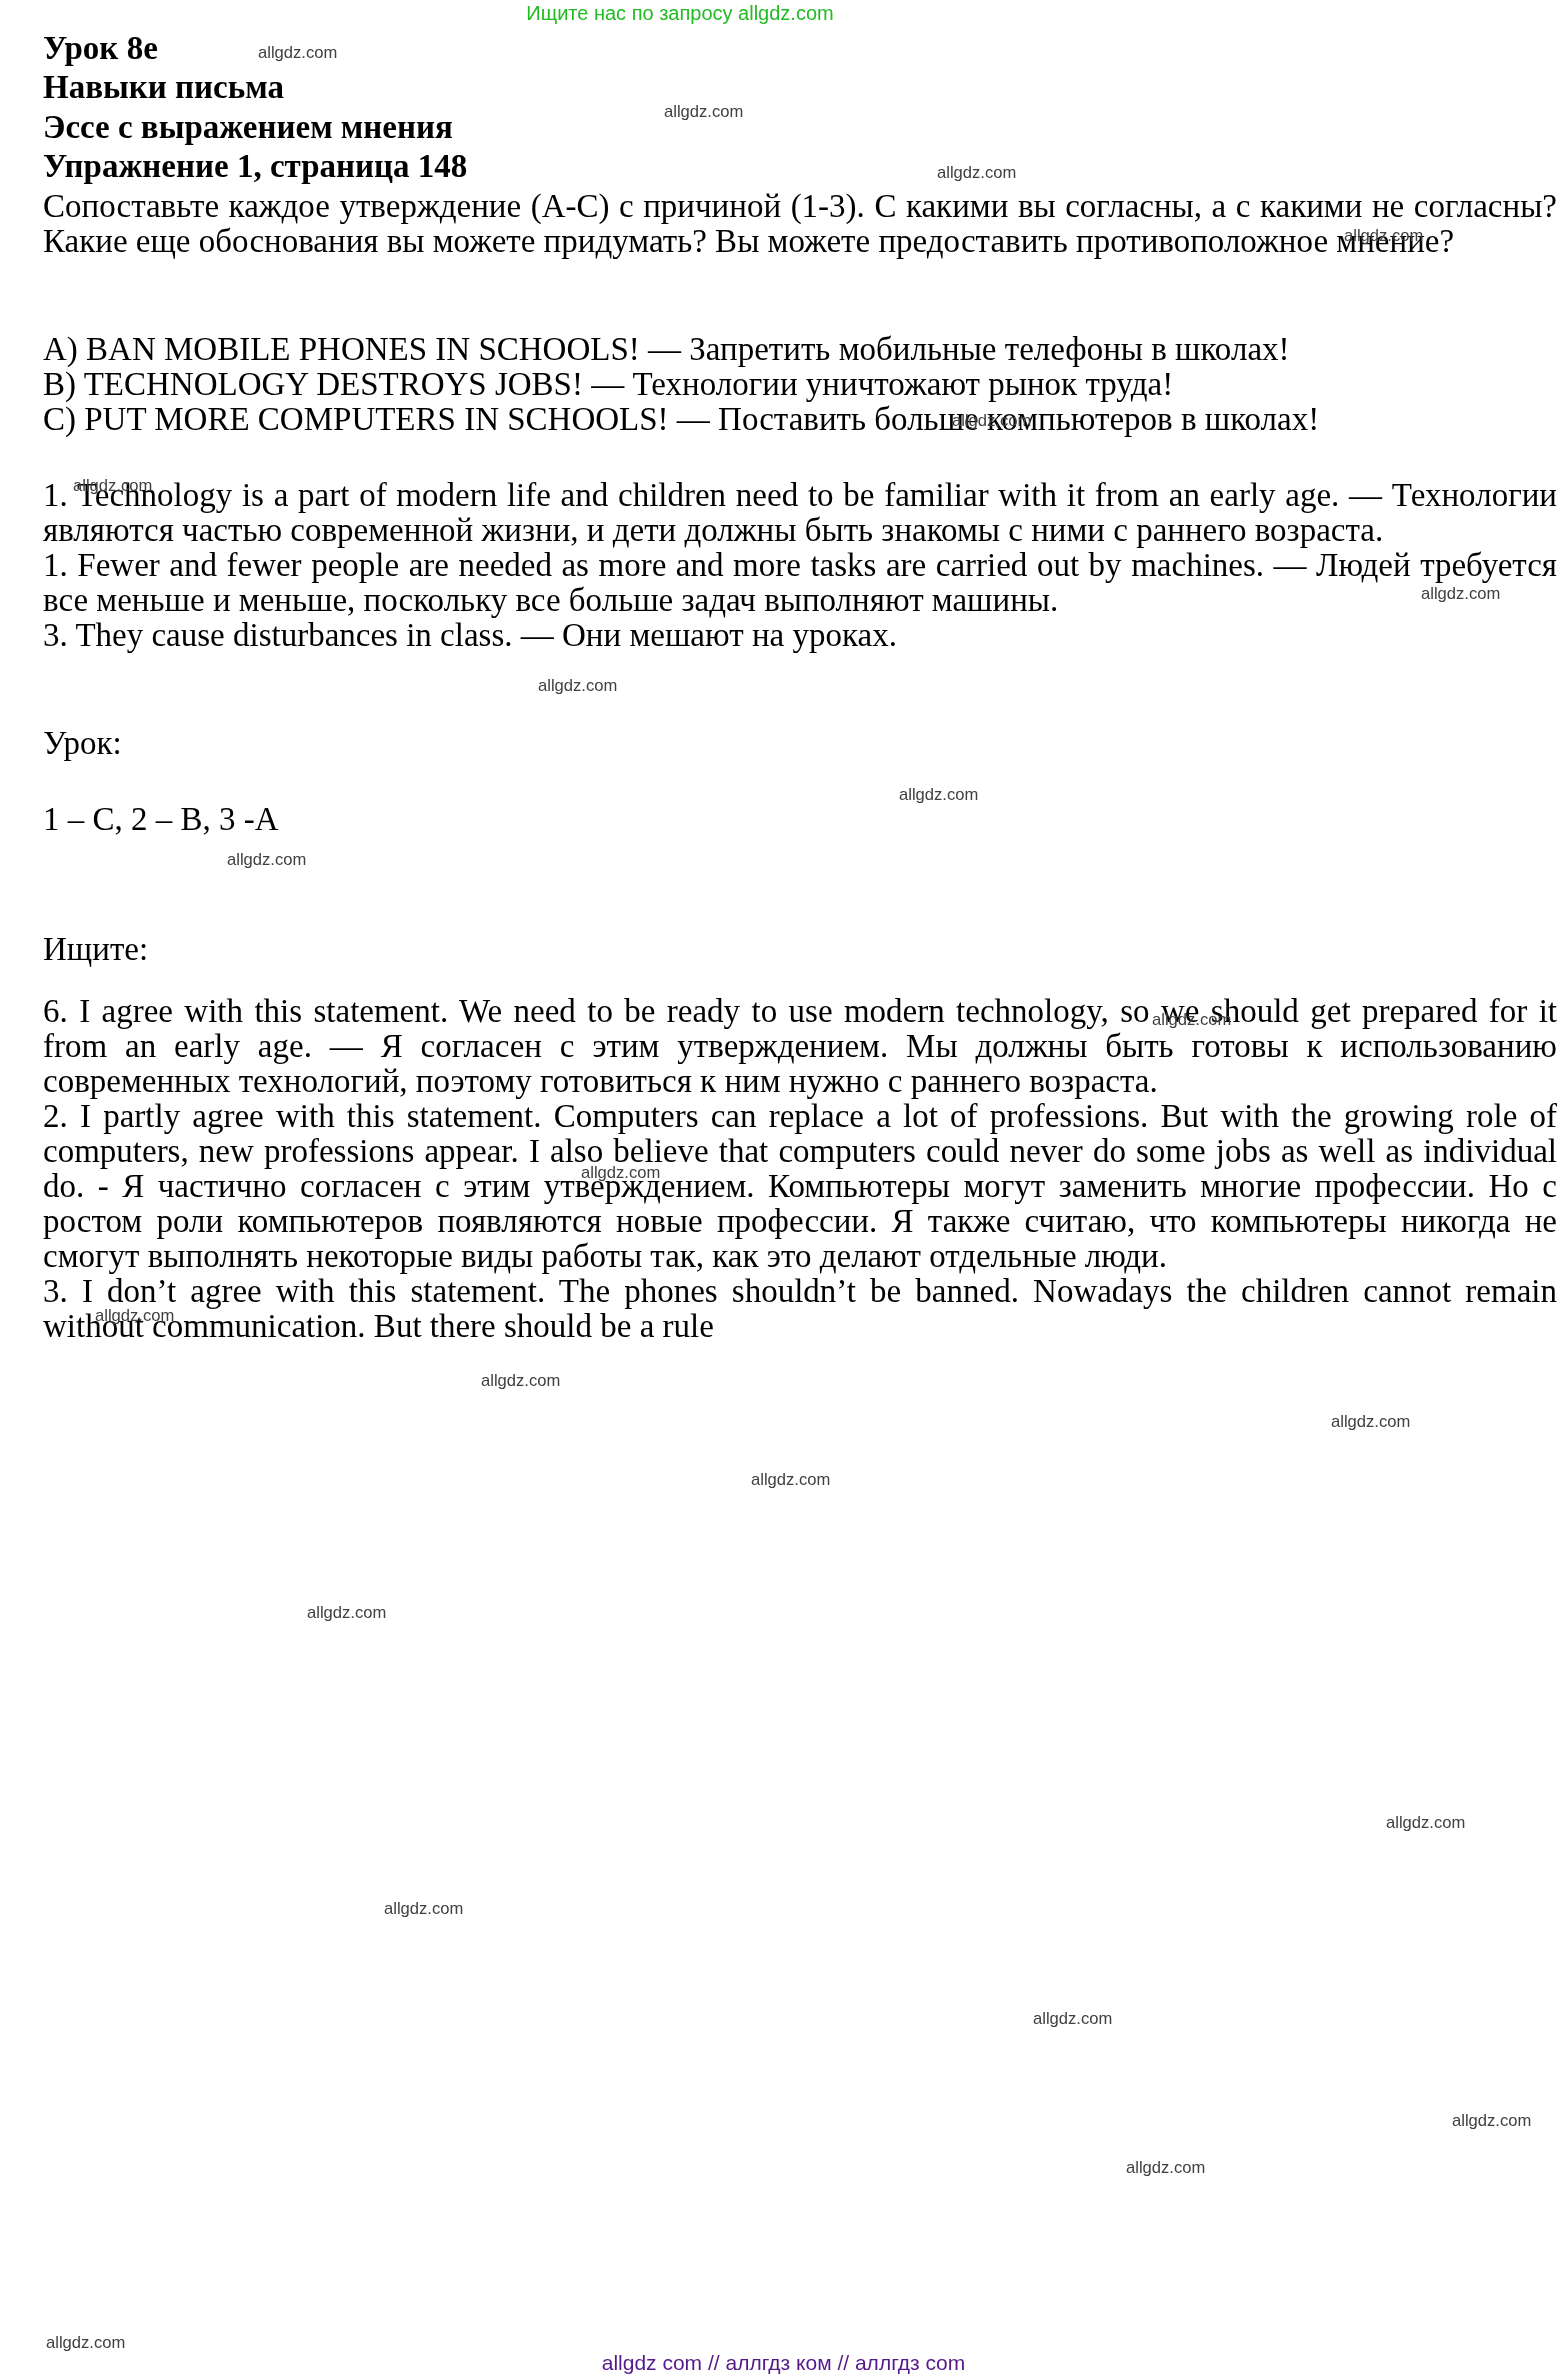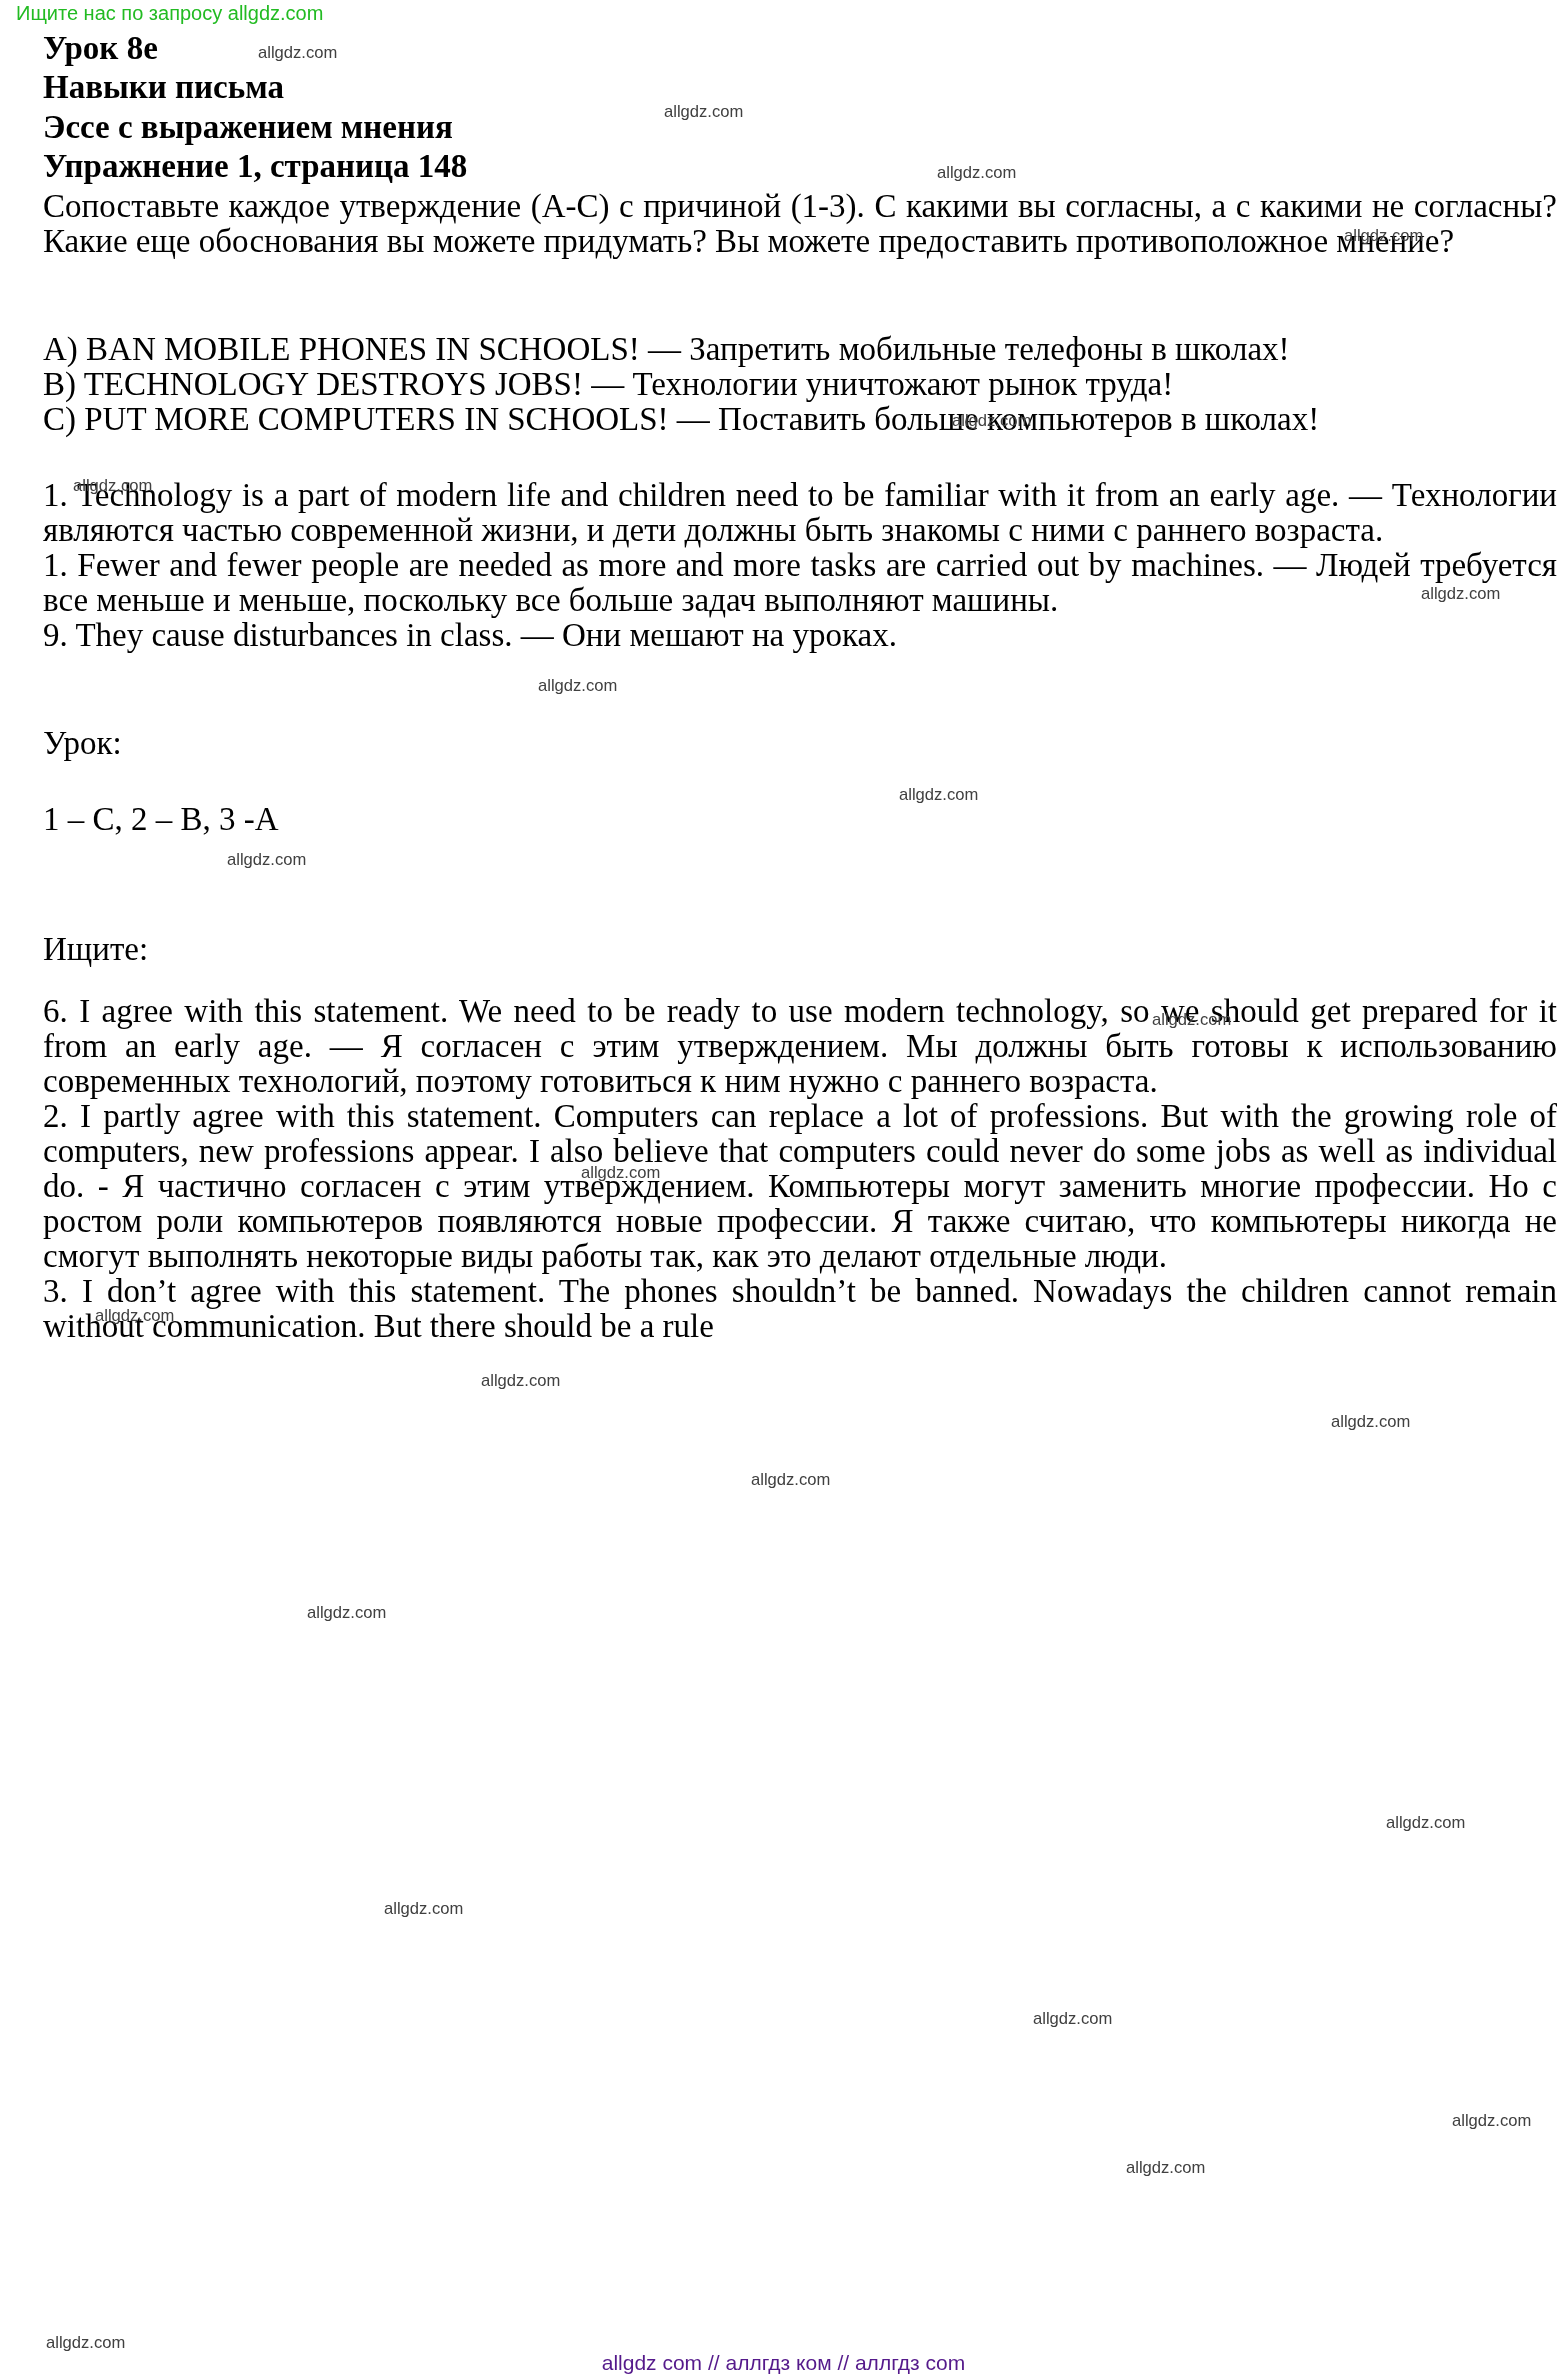--- a/index.html
+++ b/index.html
@@ -13,22 +13,23 @@
     position: relative;
     overflow: hidden;
     font-family: "Liberation Serif", serif;
     color: #000000;
   }
 
   
   .promo-banner {
     position: absolute;
     top: 1.6px;
-    left: 16px;
+    left: 0;
     width: 1360px;
+    text-align: center;
     font-family: "Liberation Sans", sans-serif;
     font-size: 20px;
     color: #22bb22;
     letter-spacing: 0px;
     white-space: nowrap;
   }
 
   
   .page {
     position: absolute;
@@ -108,21 +109,21 @@
   <p class="body">B) TECHNOLOGY DESTROYS JOBS! — Технологии уничтожают рынок труда!</p>
 
   <p class="body">C) PUT MORE COMPUTERS IN SCHOOLS! — Поставить больше компьютеров в школах!</p>
 
   <div class="gap-md"></div>
 
   <p class="body">1. Technology is a part of modern life and children need to be familiar with it from an early age. — Технологии являются частью современной жизни, и дети должны быть знакомы с ними с раннего возраста.</p>
 
   <p class="body">1. Fewer and fewer people are needed as more and more tasks are carried out by machines. — Людей требуется все меньше и меньше, поскольку все больше задач выполняют машины.</p>
 
-  <p class="body nojust">9. They cause disturbances in class. — Они мешают на уроках.</p>
+  <p class="body nojust">3. They cause disturbances in class. — Они мешают на уроках.</p>
 
   <div class="gap-lg"></div>
 
   <p class="body nojust">Урок:</p>
 
   <div class="gap-md"></div>
 
   <p class="body nojust">1 – C, 2 – B, 3 -A</p>
 
   <div class="gap-xl"></div>

